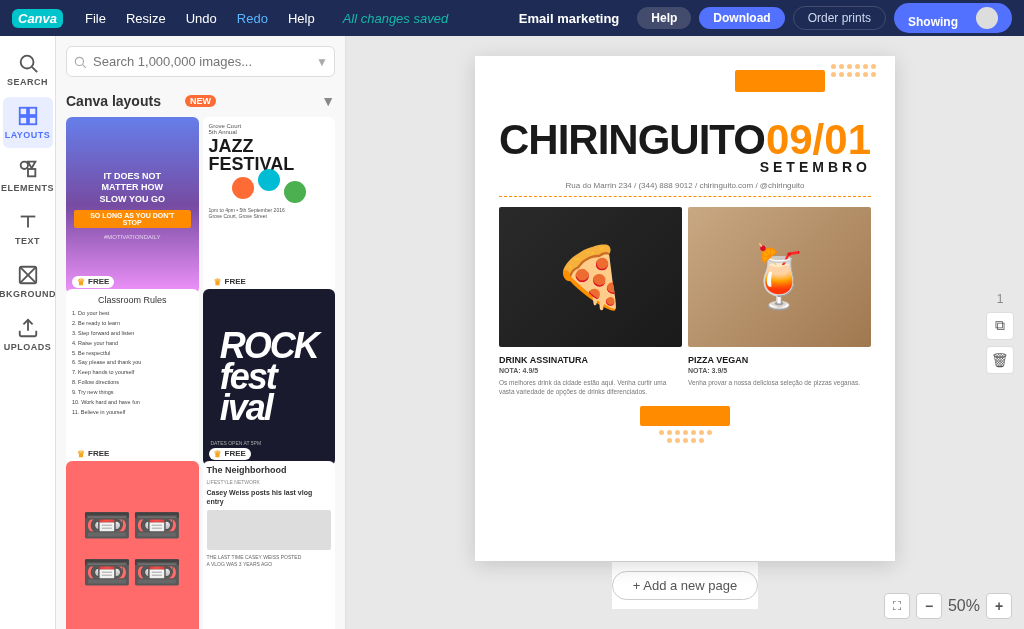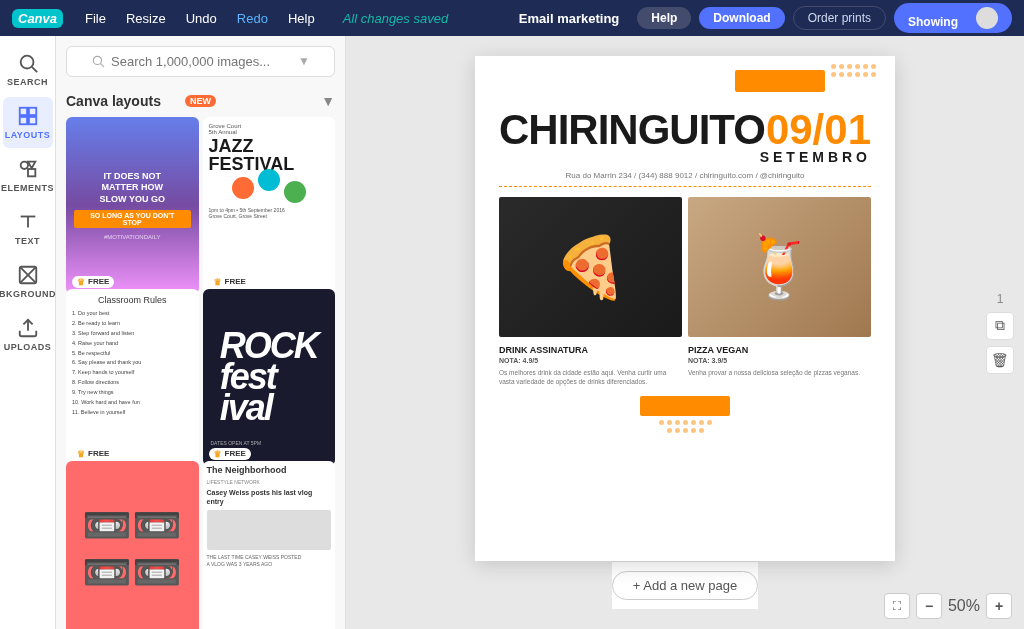--- a/index.html
+++ b/index.html
@@ -91,24 +91,24 @@
       width: 290px;
       background: #f8f8f8;
       border-right: 1px solid #e0e0e0;
       display: flex; flex-direction: column;
       overflow: hidden;
     }
     .search-bar-wrap {
       padding: 10px;
     }
     .search-bar {
-      width: 100%; padding: 7px 24px;
+      width: 100%; padding: 7px 6px;
       border: 1px solid #ddd; border-radius: 6px;
       font-size: 13px; color: #888; background: white;
-      display: flex; gap: 6px; cursor: text;
+      display: flex; align-items: center; gap: 6px; cursor: text;
     }
     .search-bar input {
       border: none; outline: none; font-size: 13px; color: #888; flex: 1; background: transparent;
     }
     .layout-header {
       padding: 6px 10px 8px;
       display: flex; align-items: center; gap: 24px;
     }
     .layout-header-title { font-size: 14px; font-weight: 600; color: #333; }
     .badge-new {
@@ -146,21 +146,21 @@
       flex: 1;
       max-height: 545px;
       box-shadow: 0 4px 20px rgba(0,0,0,0.15);
       position: relative; overflow: hidden;
       display: flex; flex-direction: column;
     }
 
     
     .design-content {
       width: 100%; height: 100%;
-      padding: 25px 24px;
+      padding: 35px 24px;
       display: flex; flex-direction: column;
       font-family: 'Arial', sans-serif;
       position: relative;
     }
     .dot { width: 5px; height: 5px; border-radius: 50%; background: #ff8c00; opacity: 0.5; }
     .design-title {
       font-size: 42px; font-weight: 900; color: #1a1a1a;
       letter-spacing: -1px; line-height: 1;
       text-transform: uppercase;
     }

